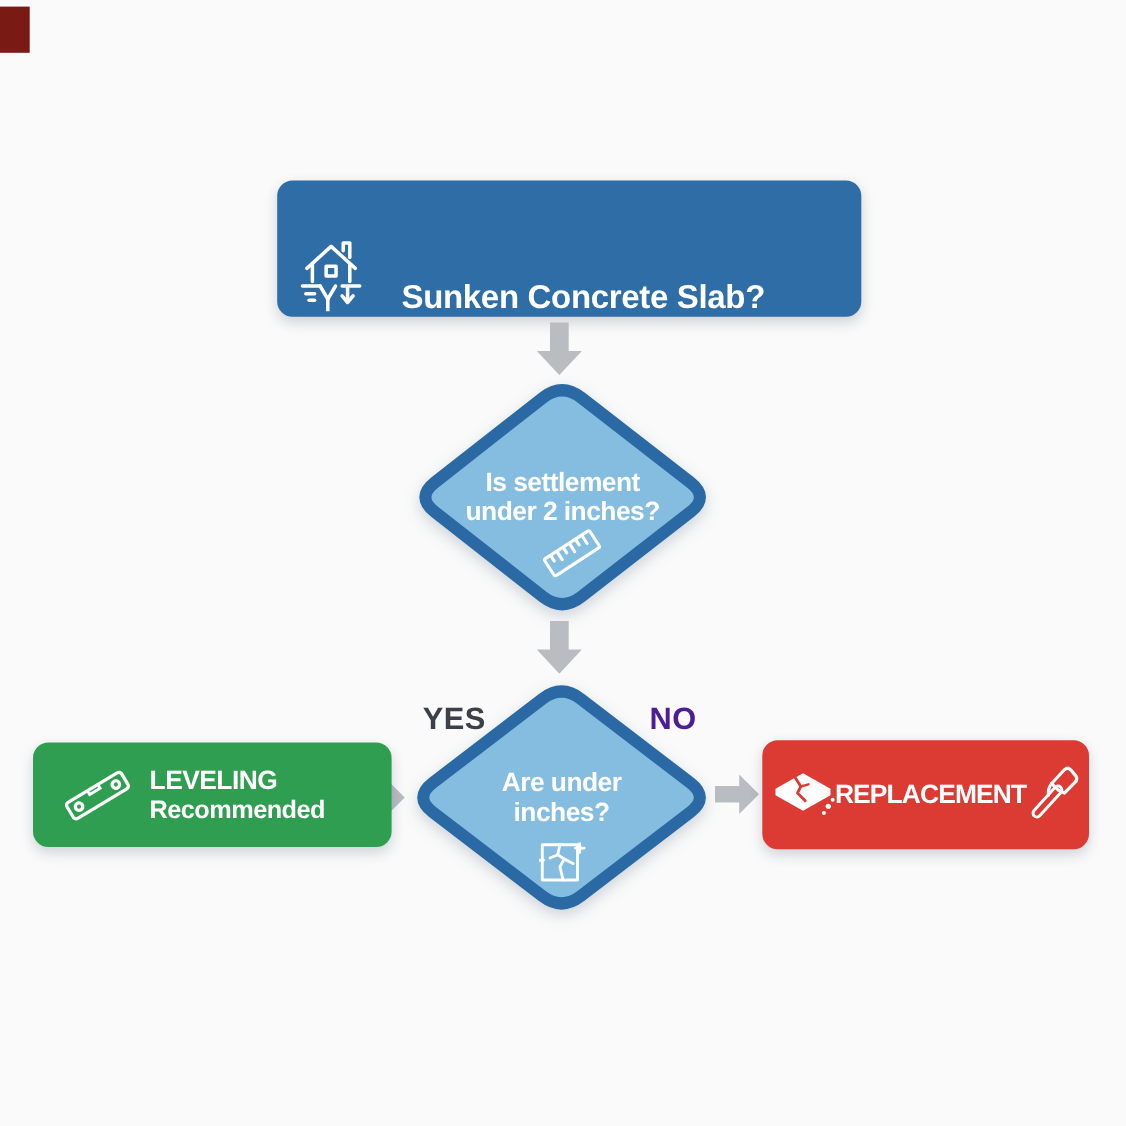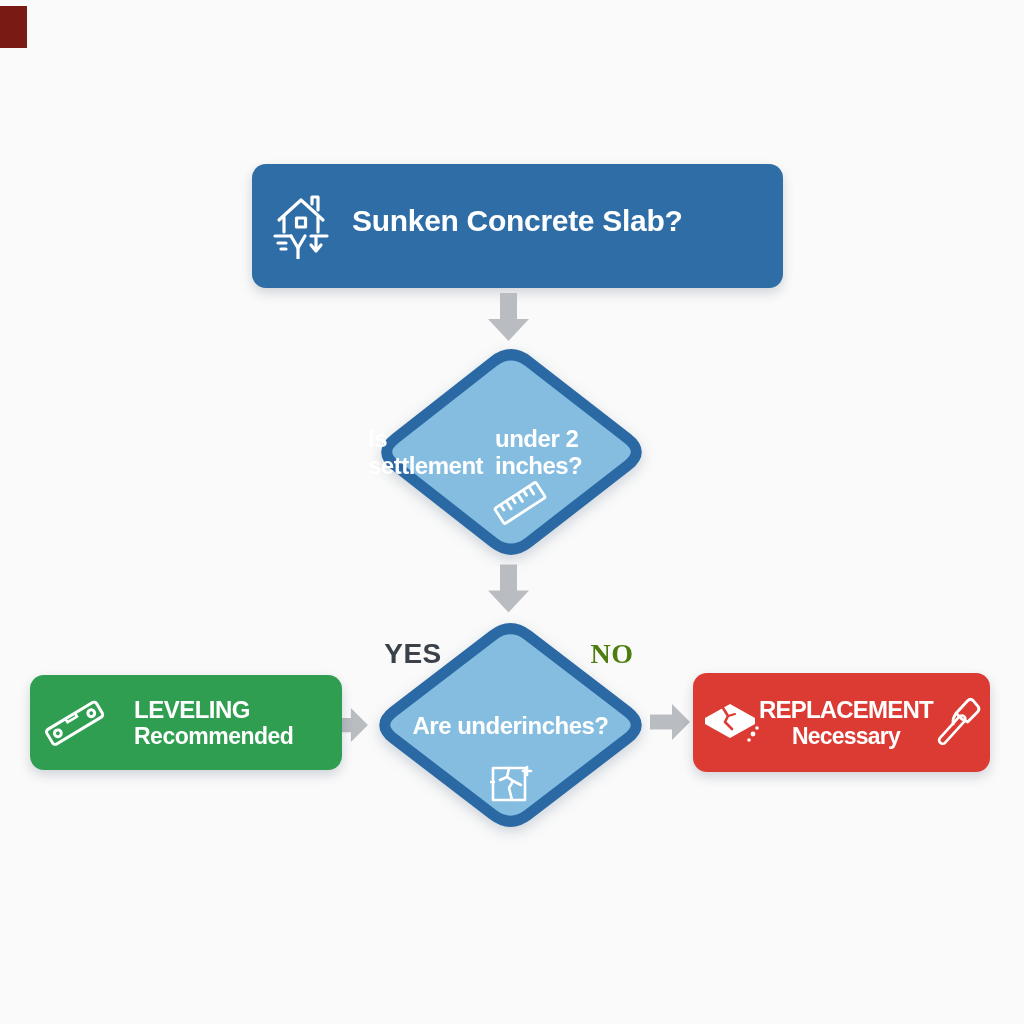--- a/index.html
+++ b/index.html
@@ -8,43 +8,43 @@
 
   
   .corner-mark{position:absolute;left:0;top:6px;width:27px;height:42px;}
 
   
   .node{position:absolute;border-radius:16px;display:flex;align-items:center;
         box-shadow:0 5px 12px rgba(20,40,70,.18);color:#fff;}
   .node .txt{font-weight:bold;color:#fff;line-height:27px;letter-spacing:-.5px;}
 
   
-  #start{left:252px;top:164px;width:511px;height:124px;padding-left:20px;gap:22px;border-radius:14px;}
+  #start{left:252px;top:164px;width:511px;height:124px;padding-left:20px;gap:35px;border-radius:14px;align-items:flex-end;}
   #start .title{font-size:30px;font-weight:bold;letter-spacing:-.3px;margin-top:-10px;}
 
   
   .diamond-wrap{position:absolute;}
   .diamond-wrap svg.shape{position:absolute;left:0;top:0;filter:drop-shadow(0 5px 7px rgba(30,60,90,.20));}
-  .diamond-text{position:absolute;left:0;top:0;width:100%;height:100%;display:flex;flex-direction:row;
+  .diamond-text{position:absolute;left:0;top:0;width:100%;height:100%;display:flex;flex-direction:column;
                 align-items:center;justify-content:center;}
   .diamond-text span{font-size:24px;font-weight:bold;color:#fff;line-height:27px;letter-spacing:-.5px;}
   #decision1{left:368px;top:340px;width:287px;height:224px;}
   #decision2{left:366px;top:614px;width:289px;height:222px;}
 
   
   .ruler-pos{position:absolute;left:126px;top:152px;width:52px;height:22px;transform:rotate(-33deg);}
   .crack-pos{position:absolute;left:124px;top:146px;width:44px;height:44px;}
 
   
   .branch-label{position:absolute;width:70px;text-align:center;font-size:28px;font-weight:bold;letter-spacing:.5px;}
   #yes-label{left:378px;top:638px;}
   #no-label{left:577px;top:638px;}
 
   
-  #leveling{left:30px;top:675px;width:298px;height:95px;border-radius:14px;padding-left:14px;gap:28px;}
+  #leveling{left:30px;top:675px;width:298px;height:95px;border-radius:14px;padding-left:28px;gap:16px;}
   #leveling .txt{font-size:23px;}
   #replacement{left:693px;top:673px;width:297px;height:99px;border-radius:14px;
                justify-content:space-between;padding:0 8px;box-sizing:border-box;}
   #replacement .txt{font-size:23px;text-align:center;letter-spacing:-.8px;}
 
   .level-rot{transform:rotate(-31deg);width:62px;height:22px;}
 
   
   .arrow{position:absolute;}
   #arrow-top{left:488px;top:293px;}
@@ -107,21 +107,21 @@
     </div>
   </div>
 
   <div class="arrow" id="arrow-mid">
     <svg width="41" height="49" viewBox="0 0 41 48">
       <polygon points="12,0 29,0 29,26 41,26 20.5,48 0,26 12,26" fill="#b9bdc2"></polygon>
     </svg>
   </div>
 
   <div class="branch-label" id="yes-label" style="color: rgb(58, 65, 73);">YES</div>
-  <div class="branch-label" id="no-label" style="color: #4d7c0f; font-family: Liberation Serif, serif;">NO</div>
+  <div class="branch-label" id="no-label" style="color: #4c1d95;">NO</div>
 
   <div class="diamond-wrap" id="decision2">
     <svg class="shape" width="289" height="222" viewBox="0 0 289 222">
       <path d="M162,21.4 L261.5,97.6 Q279,111 261.5,124.4 L162,200.6 Q144.5,214 127,200.6 L27.5,124.4 Q10,111 27.5,97.6 L127,21.4 Q144.5,8 162,21.4 Z" stroke-width="11" stroke-linejoin="round" fill="#85bde0" stroke="#2a69a4"></path>
     </svg>
     <div class="diamond-text">
       <span>Are under</span>
       <span>inches?</span>
     </div>
     <div class="crack-pos">
@@ -170,21 +170,20 @@
         <polygon points="4,20 29,6 54,20 54,26 29,40 4,26" fill="#ffffff"></polygon>
         <path d="M22,10 L27,18 L24,24 L31,31" stroke="#dc3b34" stroke-width="2.6" fill="none" stroke-linecap="round" stroke-linejoin="round"></path>
         <path d="M27,18 L34,16" stroke="#dc3b34" stroke-width="2.2" fill="none" stroke-linecap="round"></path>
         <circle cx="52" cy="36" r="2.4" fill="#ffffff"></circle>
         <circle cx="56" cy="30" r="1.8" fill="#ffffff"></circle>
         <circle cx="48" cy="42" r="1.8" fill="#ffffff"></circle>
       </svg>
     </span>
     <span class="txt">
       <span style="display:block;font-size:24px;">REPLACEMENT</span>
-      <span style="display:block;">Necessary</span>
     </span>
     <span>
       <svg width="50" height="56" viewBox="0 0 52 56">
         <path d="M10,48 L30,26" stroke="#ffffff" stroke-width="10" stroke-linecap="round" fill="none"></path>
         <path d="M10,48 L30,26" stroke="#dc3b34" stroke-width="4.5" stroke-linecap="round" fill="none"></path>
         <path d="M24,20 L36,7 Q39,4 42,7 L47,13 Q49,16 46,19 L36,29 L30,26 Z" stroke="#ffffff" stroke-width="3" stroke-linejoin="round" fill="none"></path>
         <path d="M24,20 Q20,25 21,31" stroke="#ffffff" stroke-width="3" stroke-linecap="round" fill="none"></path>
       </svg>
     </span>
   </div>

